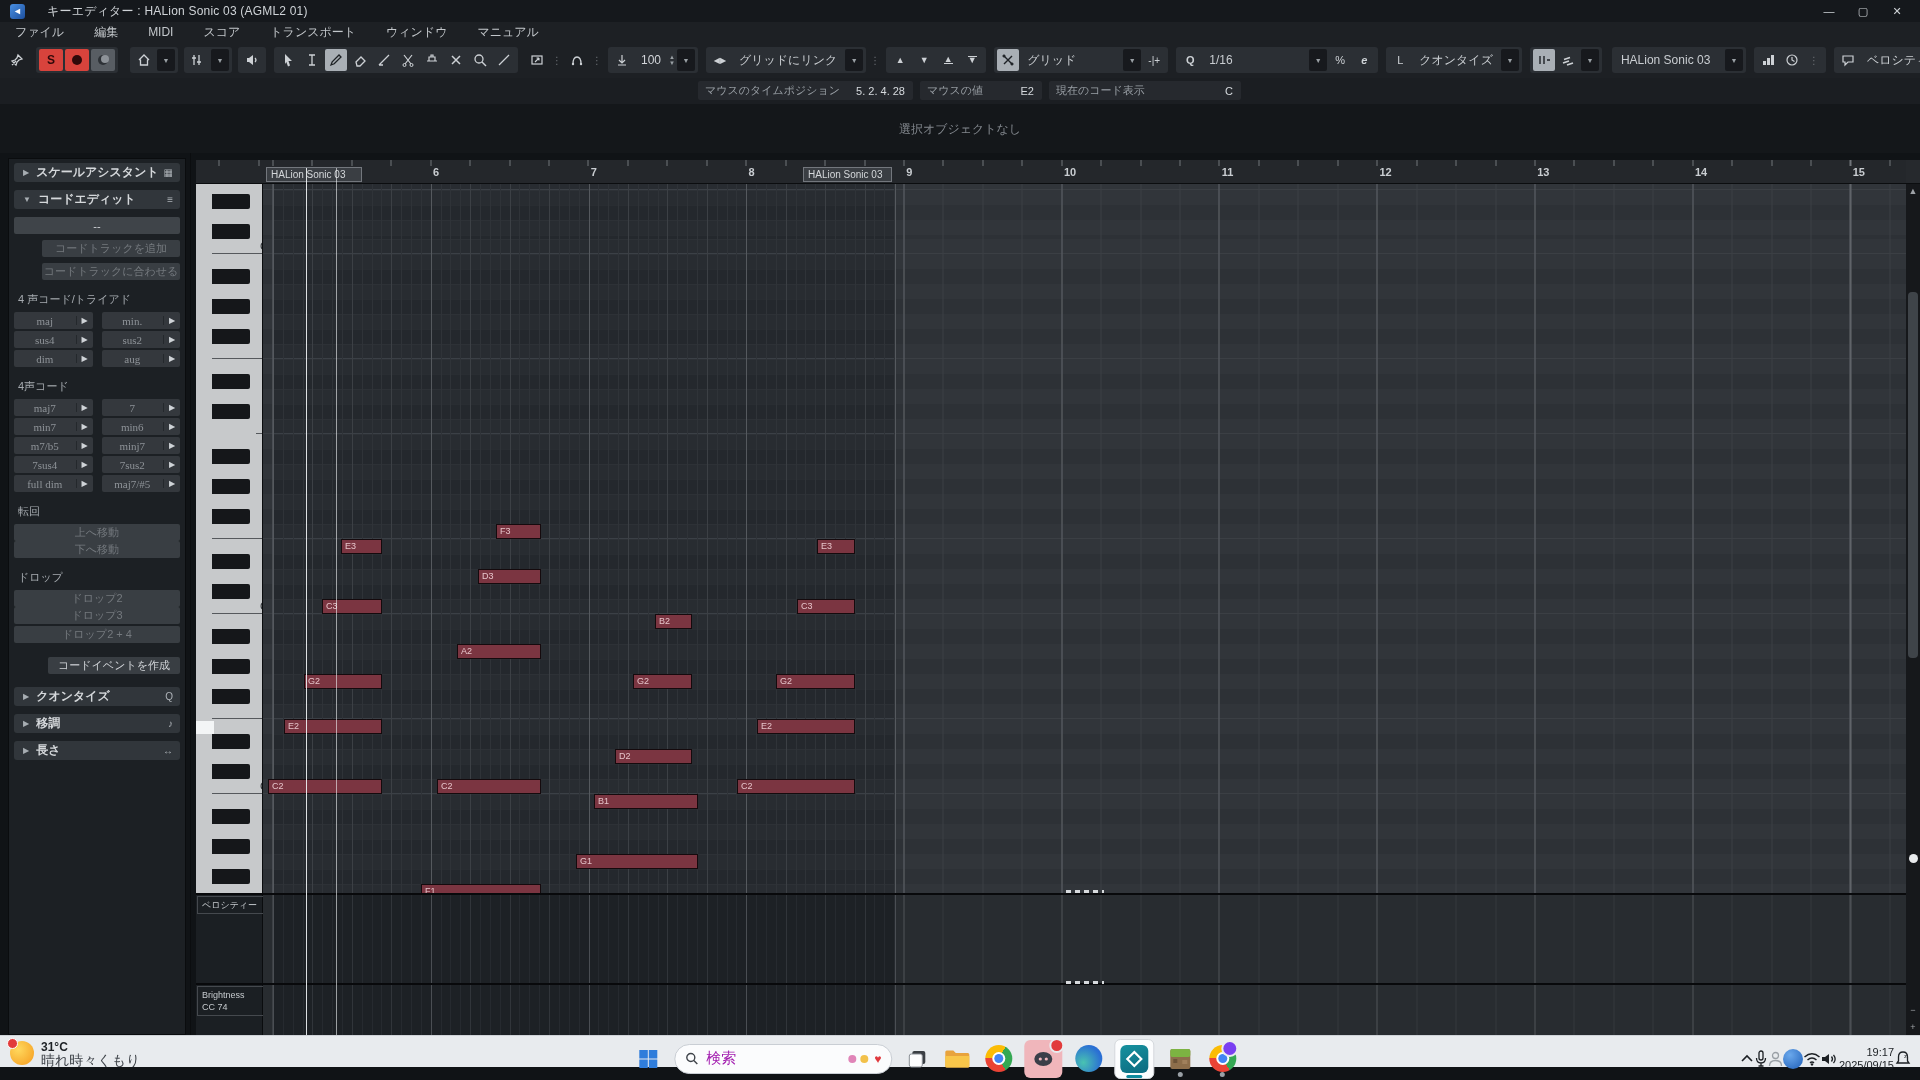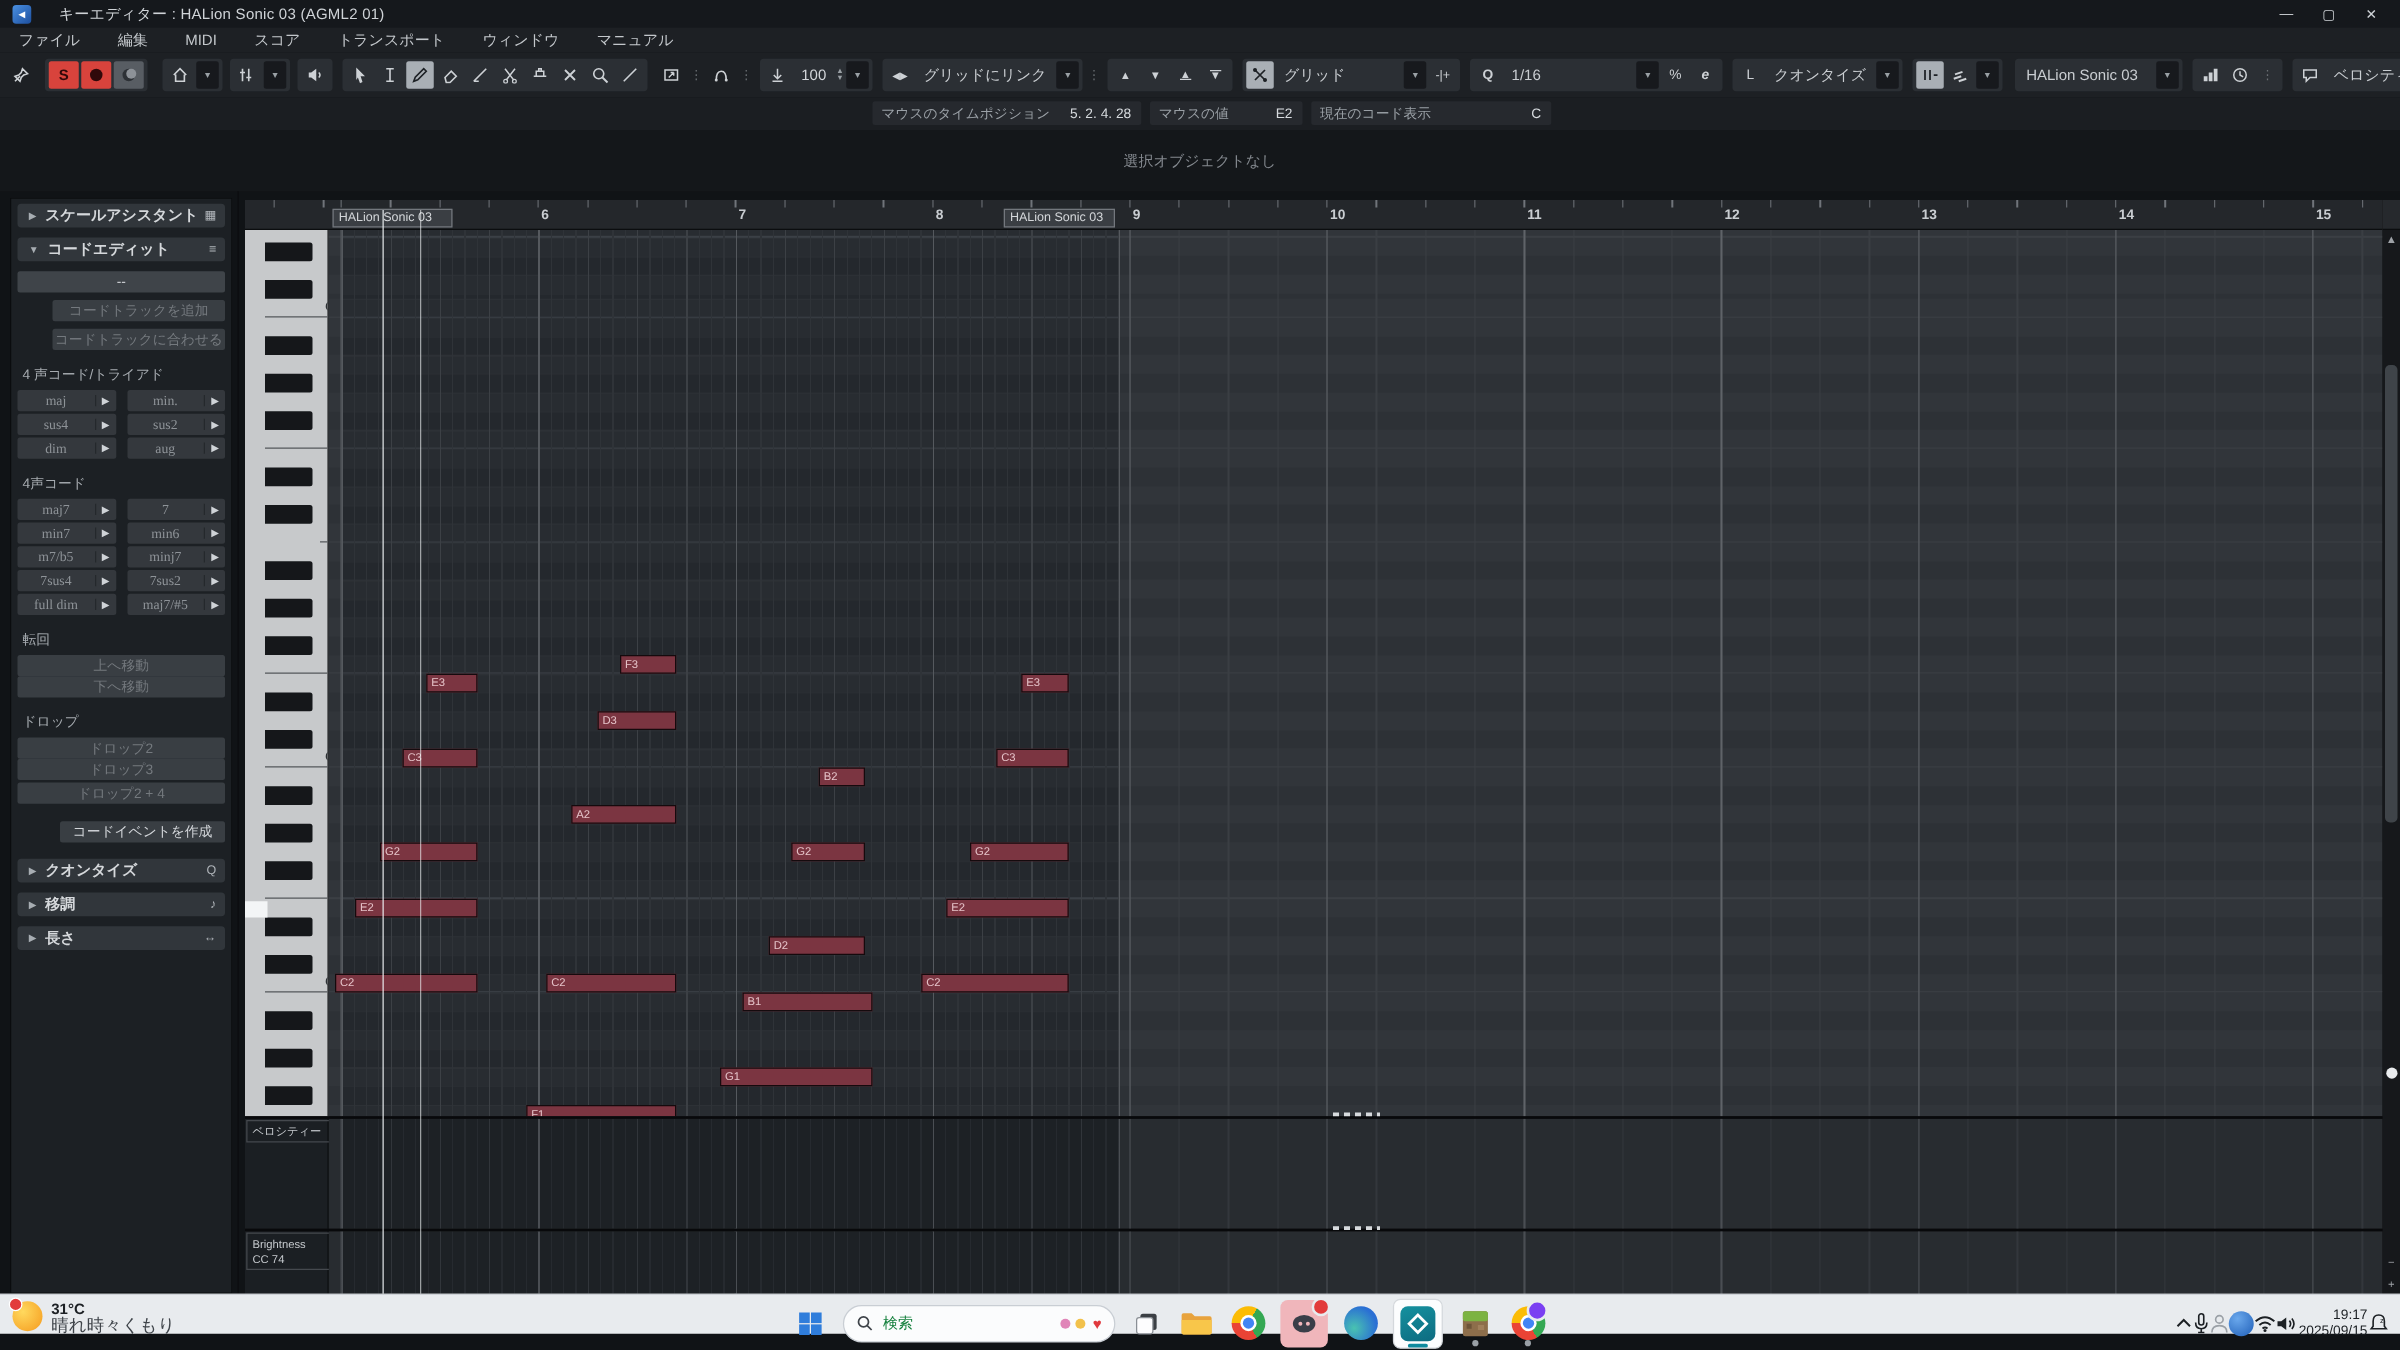--- a/index.html
+++ b/index.html
@@ -106,21 +106,21 @@
   
   #taskbar{position:absolute;left:0;top:1035px;width:1920px;height:32px;background:#e8ebee;border-top:1px solid #cfd3d8;box-sizing:border-box;}
   #weather{position:absolute;left:10px;top:4px;display:flex;align-items:center;gap:7px;}
   #wicon{width:24px;height:24px;border-radius:50%;background:radial-gradient(circle at 35% 35%,#ffd95e,#f59a1d);position:relative;}
   #wbadge{position:absolute;left:-3px;top:-3px;width:9px;height:9px;border-radius:50%;background:#e23b3b;border:1px solid #fff;}
   #wtemp{font-size:12px;color:#1c2024;font-weight:bold;line-height:14px;}
   #wdesc{font-size:14px;color:#3f444a;line-height:12px;}
   #centericons{position:absolute;left:50%;top:0;height:45px;transform:translateX(-54%);display:flex;align-items:center;gap:11px;}
   .tkicon{width:38px;height:38px;border-radius:6px;display:flex;align-items:center;justify-content:center;position:relative;}
   #searchpill{width:218px;height:30px;border-radius:15px;background:#fbfcfd;border:1px solid #c9ced4;display:flex;align-items:center;padding:0 10px;box-sizing:border-box;gap:8px;}
-  #searchtext{color:#15803d;font-size:12px;flex:1;}
+  #searchtext{color:#a21caf;font-size:15px;flex:1;}
   .fdot{width:8px;height:8px;border-radius:50%;display:inline-block;}
   .rundot{position:absolute;bottom:1px;left:50%;transform:translateX(-50%);width:5px;height:5px;border-radius:50%;background:#9aa0a6;}
   #cubasetile{width:40px;height:40px;border-radius:6px;background:#fcfdfe;border:1px solid #d4d8dc;box-sizing:border-box;display:flex;align-items:center;justify-content:center;position:relative;}
   #cubaseind{position:absolute;bottom:0px;left:50%;transform:translateX(-50%);width:16px;height:3px;border-radius:2px;background:#0f8a9e;}
   #tray{position:absolute;right:8px;top:0;height:45px;display:flex;align-items:center;}
   #clockblk{text-align:right;color:#1c2024;font-size:11px;line-height:13px;}
   .chrome{width:27px;height:27px;border-radius:50%;background:conic-gradient(from 150deg,#ea4335 0 120deg,#fbbc05 120deg 240deg,#34a853 240deg 360deg);position:relative;}
   .chrome::before{content:"";position:absolute;left:7px;top:7px;width:13px;height:13px;border-radius:50%;background:#fff;}
   .chrome::after{content:"";position:absolute;left:9px;top:9px;width:9px;height:9px;border-radius:50%;background:#4285f4;}
 </style>

